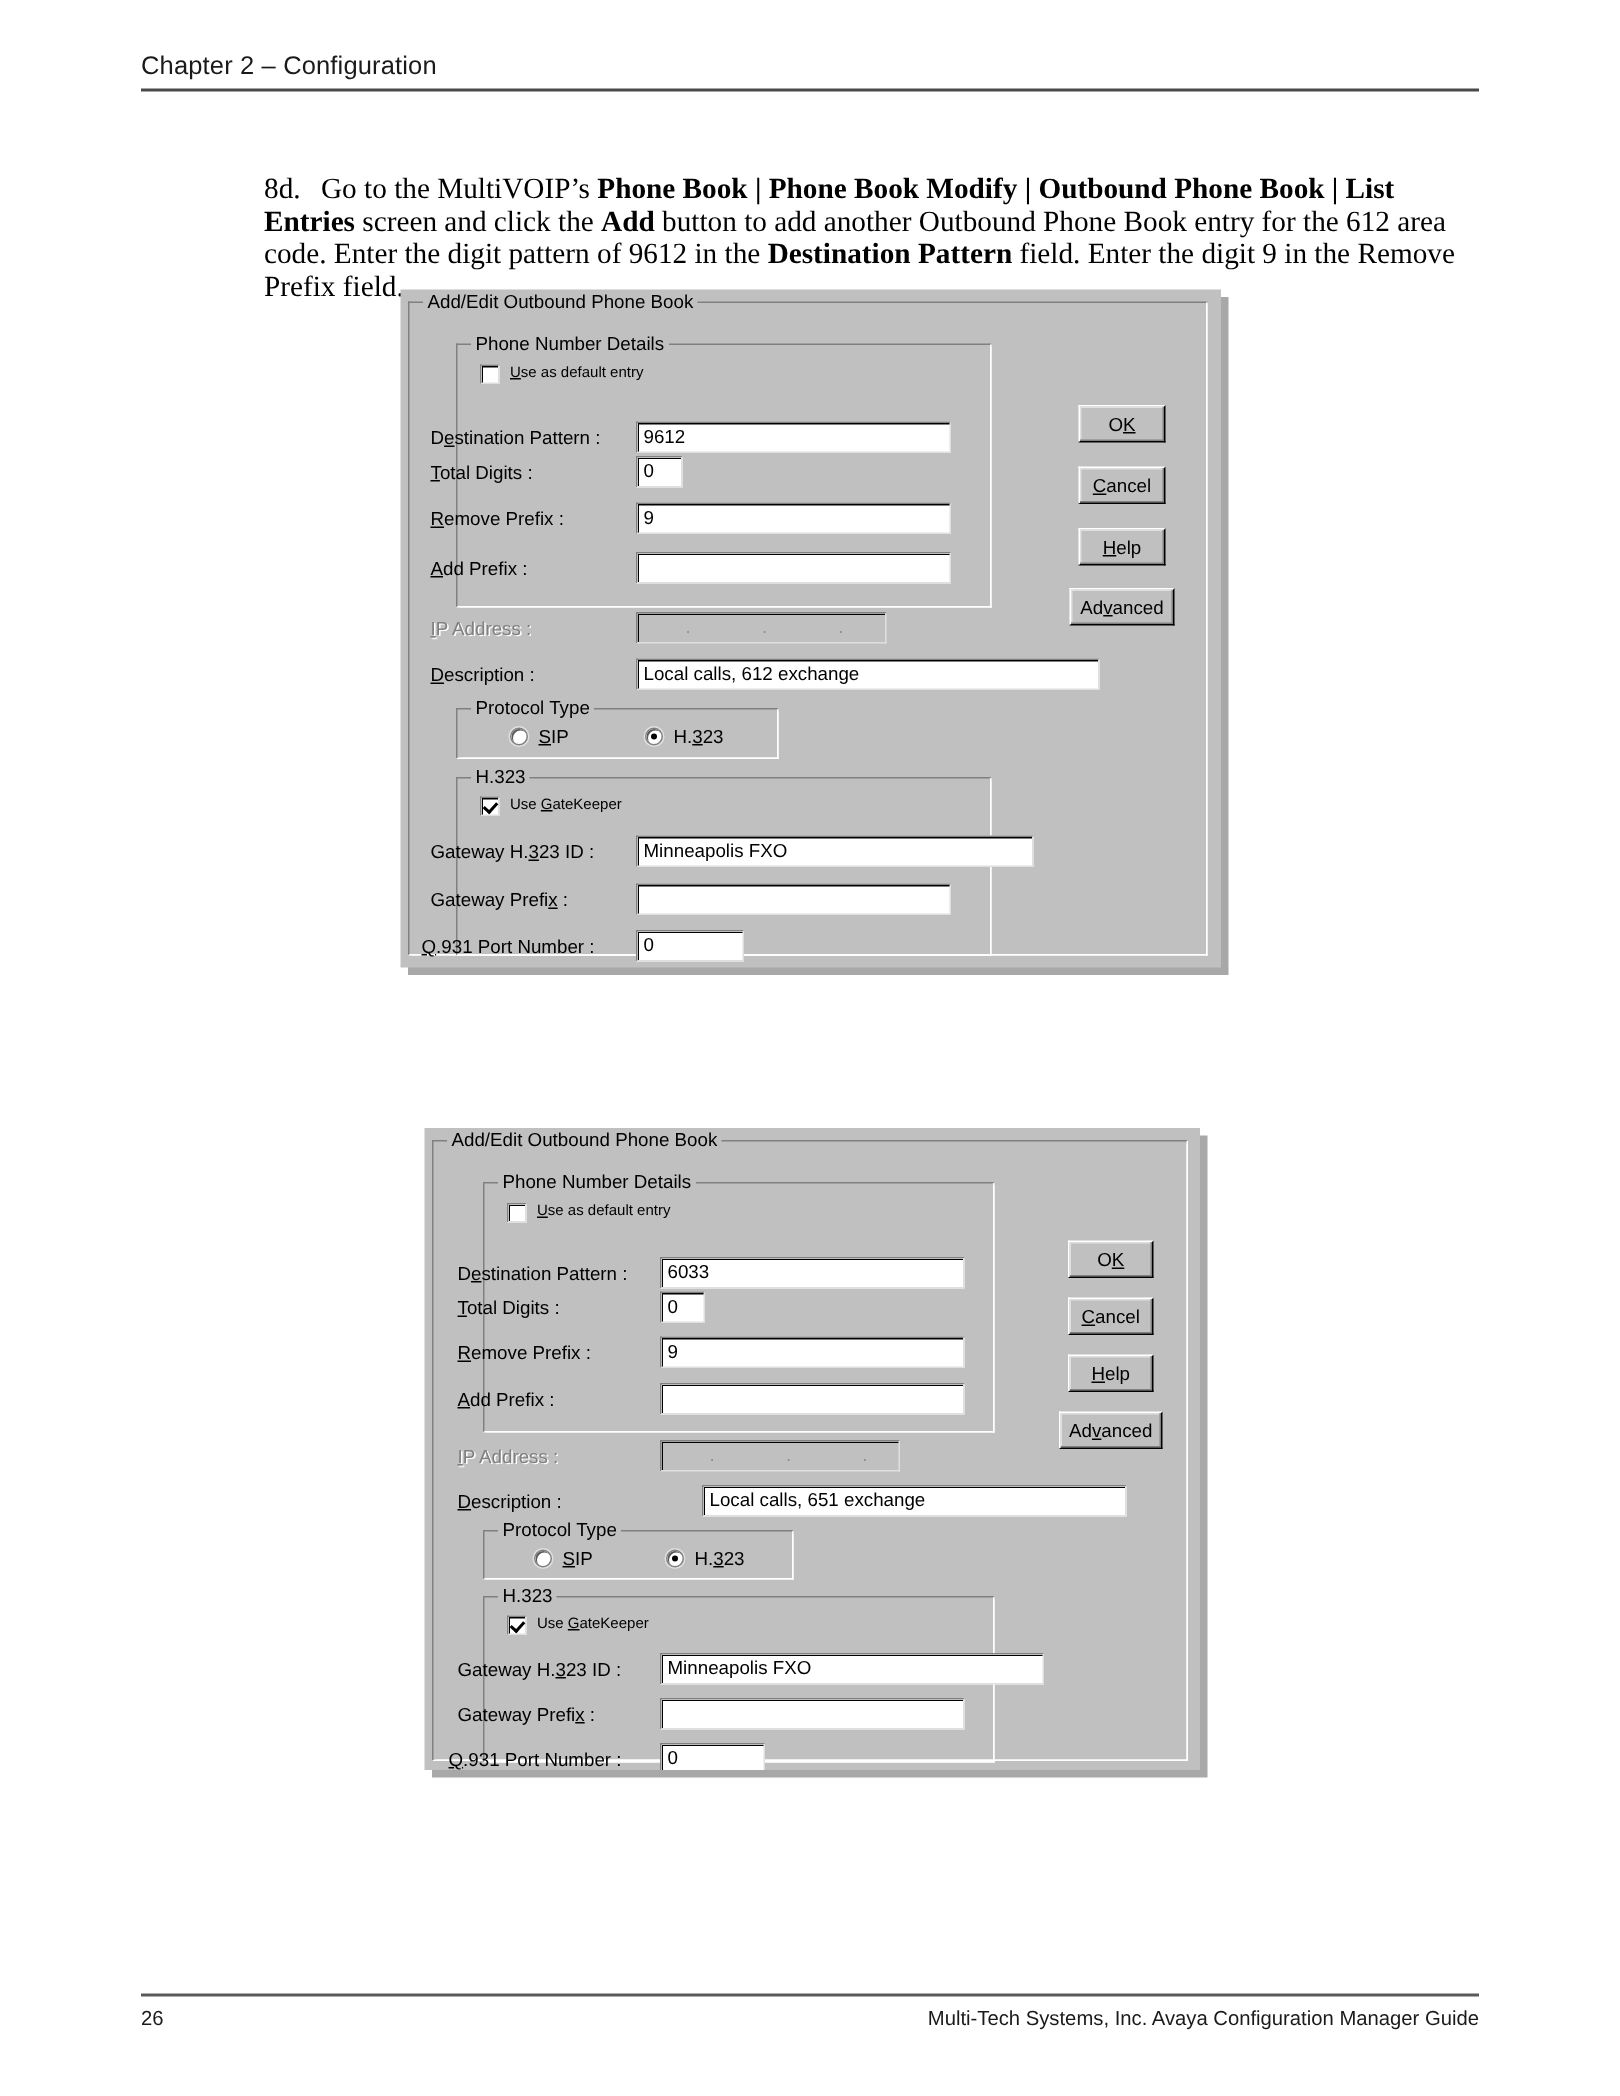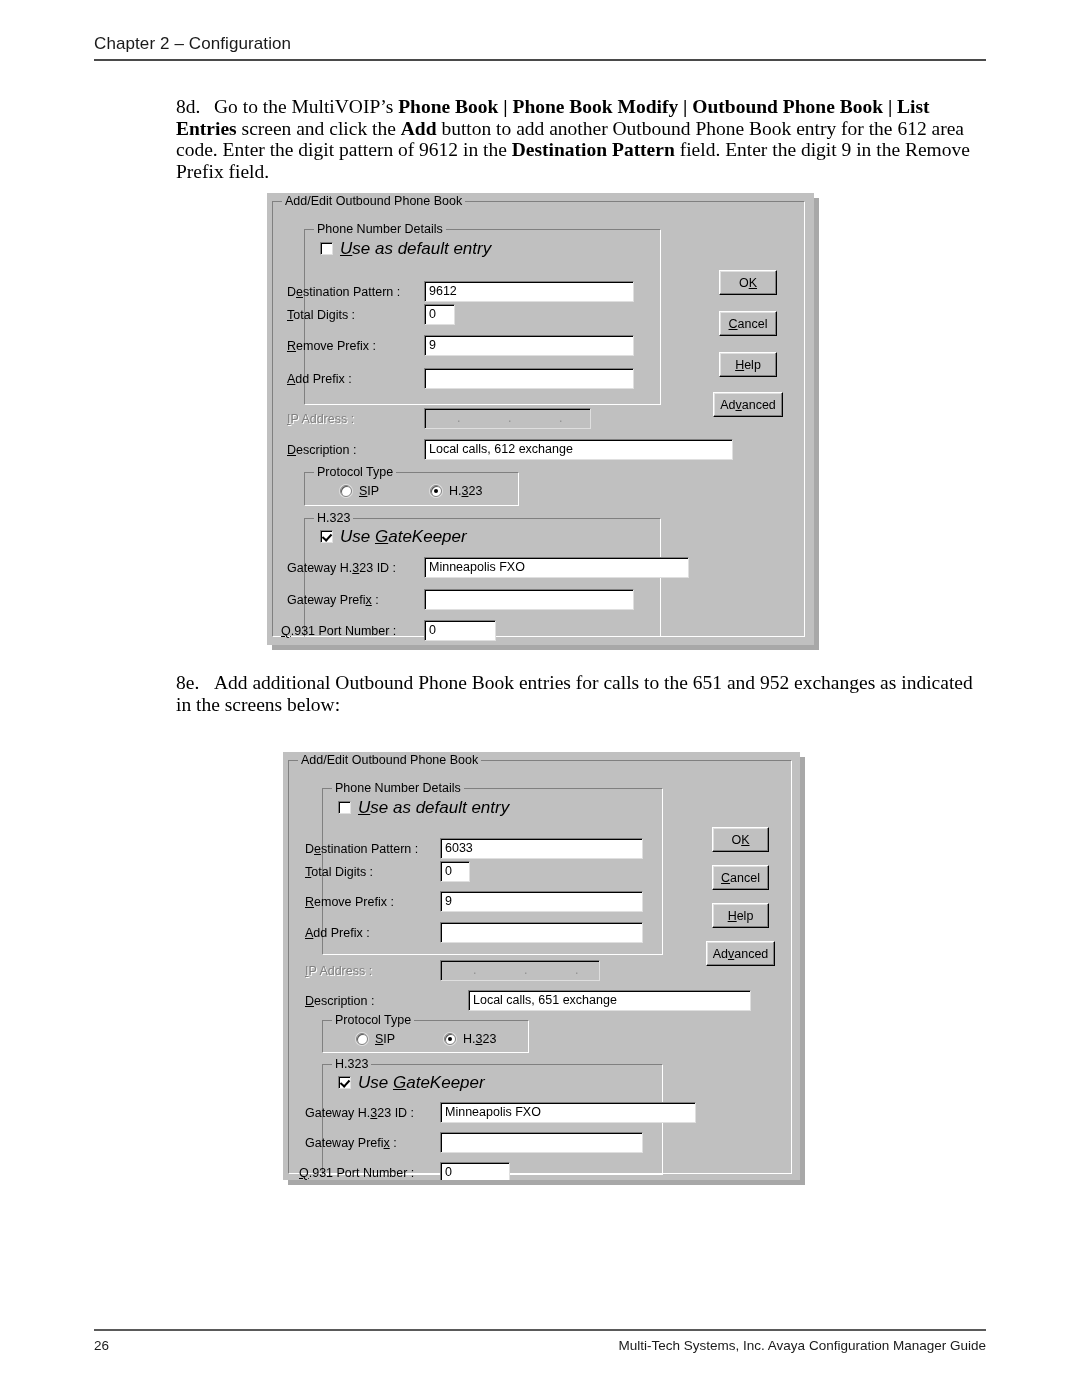--- a/index.html
+++ b/index.html
@@ -61,20 +61,21 @@
   }
   .footer-page-no { }
   .footer-guide { }
 
   
   .step {
     position: absolute;
     font-size: 19.5px;
     line-height: 21.5px;
     color: #000;
+    margin-top: 20px;
   }
   .step-num {
     position: absolute;
     left: 0;
     top: 0;
     width: 38px;
   }
   .step-body {
     margin-left: 38px;
     text-align: left;
@@ -165,26 +166,25 @@
   .field .ipdots {
     color: #909090;
     letter-spacing: 22px;
     padding-left: 28px;
   }
 
   
   .cbrow {
     position: absolute;
     display: flex;
-    align-items: flex-start;
+    align-items: flex-end;
     gap: 7px;
-    font-size: 17px;
-    line-height: 14px;
-    white-space: nowrap;
-    font-style: italic;
+    font-size: 10px;
+    line-height: 14px;
+    white-space: nowrap;
   }
   .cbox {
     width: 13px;
     height: 13px;
     box-sizing: border-box;
     background: #ffffff;
     border: 1px solid #808080;
     border-right-color: #dfdfdf;
     border-bottom-color: #dfdfdf;
     box-shadow: inset 1px 1px 0 #000000;
@@ -337,24 +337,20 @@
       <div class="field" style="left:157px; top:427px; width:72px; height:21px;">0</div>
 
       <div class="btn" style="left:452px; top:77px; width:58px; height:25px;">O<span class="acc">K</span></div>
       <div class="btn" style="left:452px; top:118px; width:58px; height:25px;"><span class="acc">C</span>ancel</div>
       <div class="btn" style="left:452px; top:159px; width:58px; height:25px;"><span class="acc">H</span>elp</div>
       <div class="btn" style="left:446px; top:199px; width:70px; height:25px;">Ad<span class="acc">v</span>anced</div>
 
     </div>
   </div>
 
-  <div class="step" id="step-8e">
-    <span class="step-num">8e.</span>
-    <span class="step-body"><span>Add additional Outbound Phone Book entries for calls to the 651 and 952 exchanges as indicated in the screens below:</span></span>
-  </div>
 
   <div class="dlg-shadow" style="left:288px; top:757px; width:517px; height:428px;"></div>
   <div class="dlg" id="dlg-1" style="left:283px; top:752px; width:517px; height:428px;">
     <div class="dlg-inner">
 
       <div class="group" style="left:5px; top:8px; width:504px; height:414px;">
         <span class="group-caption">Add/Edit Outbound Phone Book</span>
       </div>
 
       <div class="group" style="left:39px; top:36px; width:341px; height:167px;">

